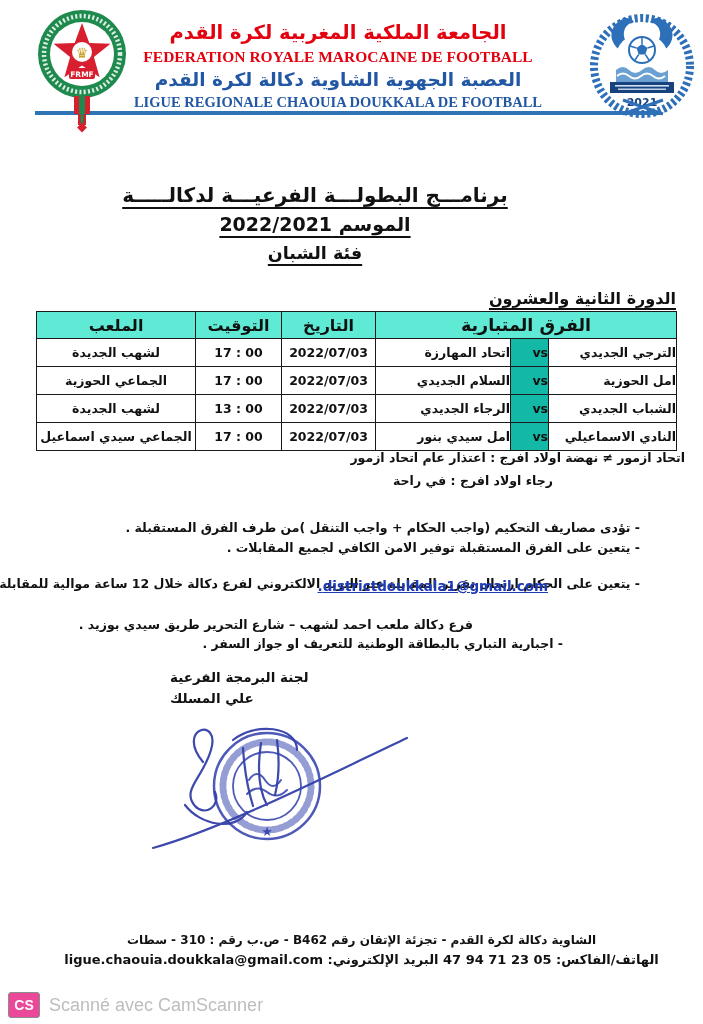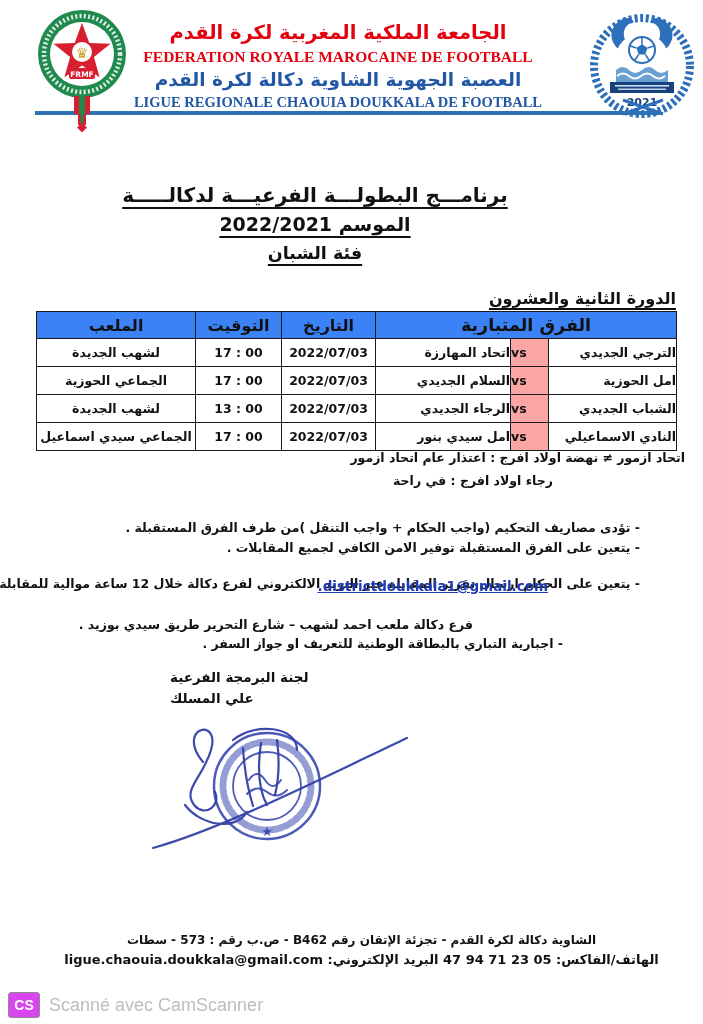--- a/index.html
+++ b/index.html
@@ -22,44 +22,44 @@
               text-underline-offset:5px;}
   .t1{font-size:20px;line-height:30px;}
   .t2{font-size:19px;line-height:29px;}
   .t3{font-size:17.5px;line-height:28px;}
   .round-heading{position:absolute;right:27px;top:289px;direction:rtl;font-size:16px;font-weight:bold;
                  text-decoration:underline;text-decoration-thickness:2px;text-underline-offset:4px;}
   
   .sched{position:absolute;left:36px;top:311px;width:640px;border-collapse:collapse;
          direction:rtl;table-layout:fixed;}
   .sched th,.sched td{border:1.6px solid #1a1a1a;overflow:hidden;white-space:nowrap;padding:0;}
-  .sched th{background:#3b82f6;height:26px;font-weight:bold;font-size:16px;}
+  .sched th{background:#5eead4;height:26px;font-weight:bold;font-size:16px;}
   .sched th.th-teams{font-size:17.5px;}
   .sched td{height:27px;font-weight:bold;font-size:12.5px;}
   .cell-team{text-align:right;padding:0 9px;}
-  .cell-vs{text-align:left;background:#fca5a5;font-size:12px;}
+  .cell-vs{text-align:right;background:#14b8a6;font-size:12px;}
   .cell-date,.cell-time{text-align:center;direction:ltr;font-size:13px;}
   .cell-venue{text-align:center;}
   
   .remark{position:absolute;direction:rtl;font-size:12.5px;font-weight:bold;white-space:nowrap;}
   .note{position:absolute;direction:rtl;font-size:12.5px;font-weight:bold;white-space:nowrap;}
   .note-email{position:absolute;direction:rtl;font-size:13.5px;font-weight:bold;color:#1f3bb3;
               text-decoration:underline;white-space:nowrap;}
   
   .signature{position:absolute;left:170px;top:667px;width:180px;text-align:left;direction:rtl;
              font-size:13.5px;font-weight:bold;line-height:21px;}
   .stamp{position:absolute;left:145px;top:710px;}
   
   .footer{position:absolute;left:40px;right:20px;top:931px;text-align:center;direction:rtl;}
   .f1{font-size:12px;font-weight:bold;line-height:19px;}
   .f2{font-size:13px;font-weight:bold;line-height:20px;}
   
   .cam{position:absolute;left:8px;top:992px;display:flex;align-items:center;gap:9px;
        font-family:"Liberation Sans",sans-serif;}
-  .cam-badge{width:30px;height:24px;background:#d946ef;border:1px solid #8c8c8c;border-radius:3px;
+  .cam-badge{width:30px;height:24px;background:#ec4899;border:1px solid #8c8c8c;border-radius:3px;
              color:#ffffff;font-weight:bold;font-size:14px;display:flex;align-items:center;
              justify-content:center;}
   .cam-text{color:#bdbdbd;font-size:18px;}
 </style>
 </head>
 <body>
 
 <div class="page">
 
   <div class="header-rule"></div>
@@ -201,21 +201,21 @@
         <path d="M8,138 C80,118 190,62 262,28"></path>
         <path d="M88,30 C110,12 152,16 152,40"></path>
         <path d="M98,38 q2,32 10,58"></path>
         <path d="M116,33 q-6,40 6,62"></path>
         <path d="M132,30 q4,30 -2,55"></path>
       </g>
     </svg>
   </div>
 
   <div class="footer">
-    <div class="f1">الشاوية دكالة لكرة القدم - تجزئة الإتقان رقم B462 - ص.ب رقم : 573 -  سطات</div>
+    <div class="f1">الشاوية دكالة لكرة القدم - تجزئة الإتقان رقم B462 - ص.ب رقم : 310 -  سطات</div>
     <div class="f2">الهاتف/الفاكس:  05 23 71 94 47 البريد الإلكتروني: ligue.chaouia.doukkala@gmail.com</div>
   </div>
 
   <div class="cam">
     <div class="cam-badge">CS</div>
     <div class="cam-text">Scanné avec CamScanner</div>
   </div>
 
 </div>
 

